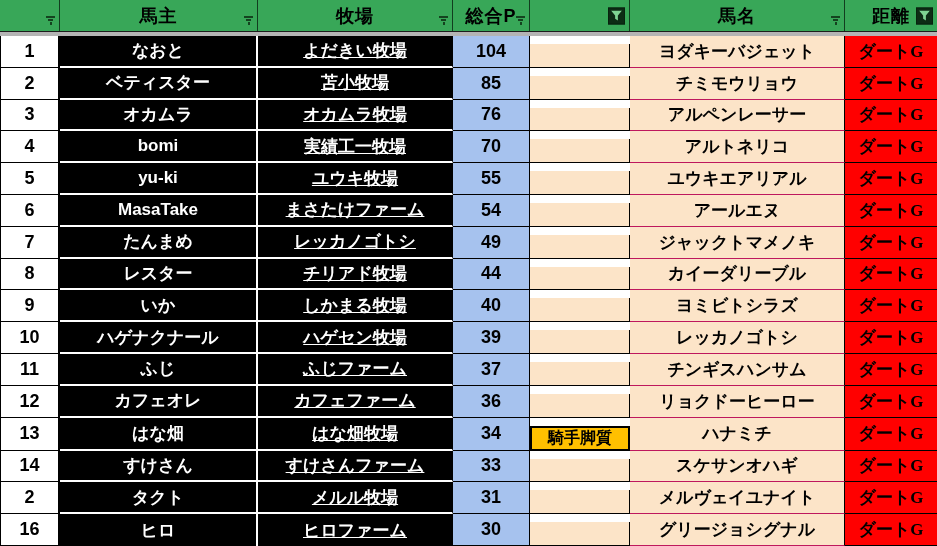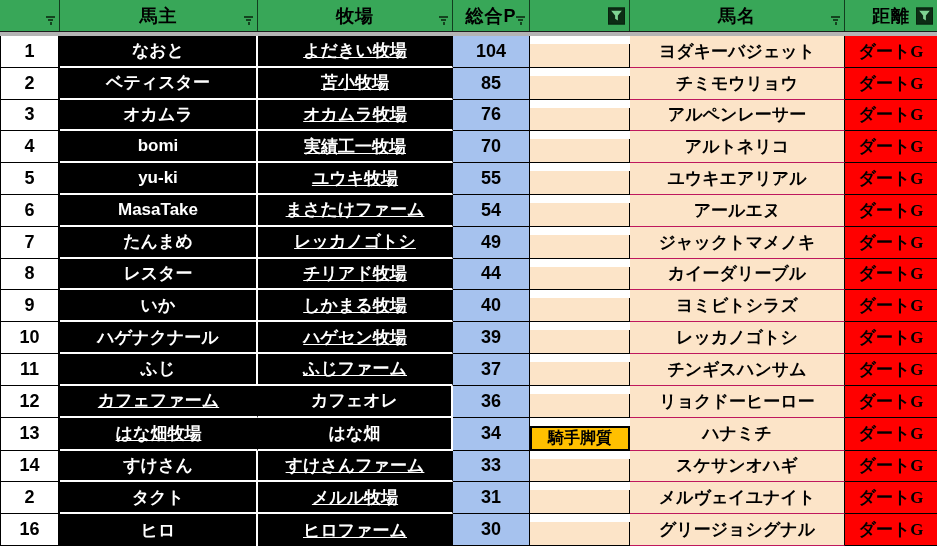--- a/index.html
+++ b/index.html
@@ -269,32 +269,32 @@
       <div class="cell owner">ふじ</div>
       <div class="cell farm">ふじファーム</div>
       <div class="cell points">37</div>
       <div class="cell note"></div>
       <div class="cell horse">チンギスハンサム</div>
       <div class="cell dist">ダートG</div>
     </div>
 
     <div class="row">
       <div class="cell num">12</div>
+      <div class="cell owner">カフェオレ</div>
       <div class="cell farm">カフェファーム</div>
-      <div class="cell owner">カフェオレ</div>
       <div class="cell points">36</div>
       <div class="cell note"></div>
       <div class="cell horse">リョクドーヒーロー</div>
       <div class="cell dist">ダートG</div>
     </div>
 
     <div class="row">
       <div class="cell num">13</div>
+      <div class="cell owner">はな畑</div>
       <div class="cell farm">はな畑牧場</div>
-      <div class="cell owner">はな畑</div>
       <div class="cell points">34</div>
       <div class="cell note">騎手脚質</div>
       <div class="cell horse">ハナミチ</div>
       <div class="cell dist">ダートG</div>
     </div>
 
     <div class="row">
       <div class="cell num">14</div>
       <div class="cell owner">すけさん</div>
       <div class="cell farm">すけさんファーム</div>

